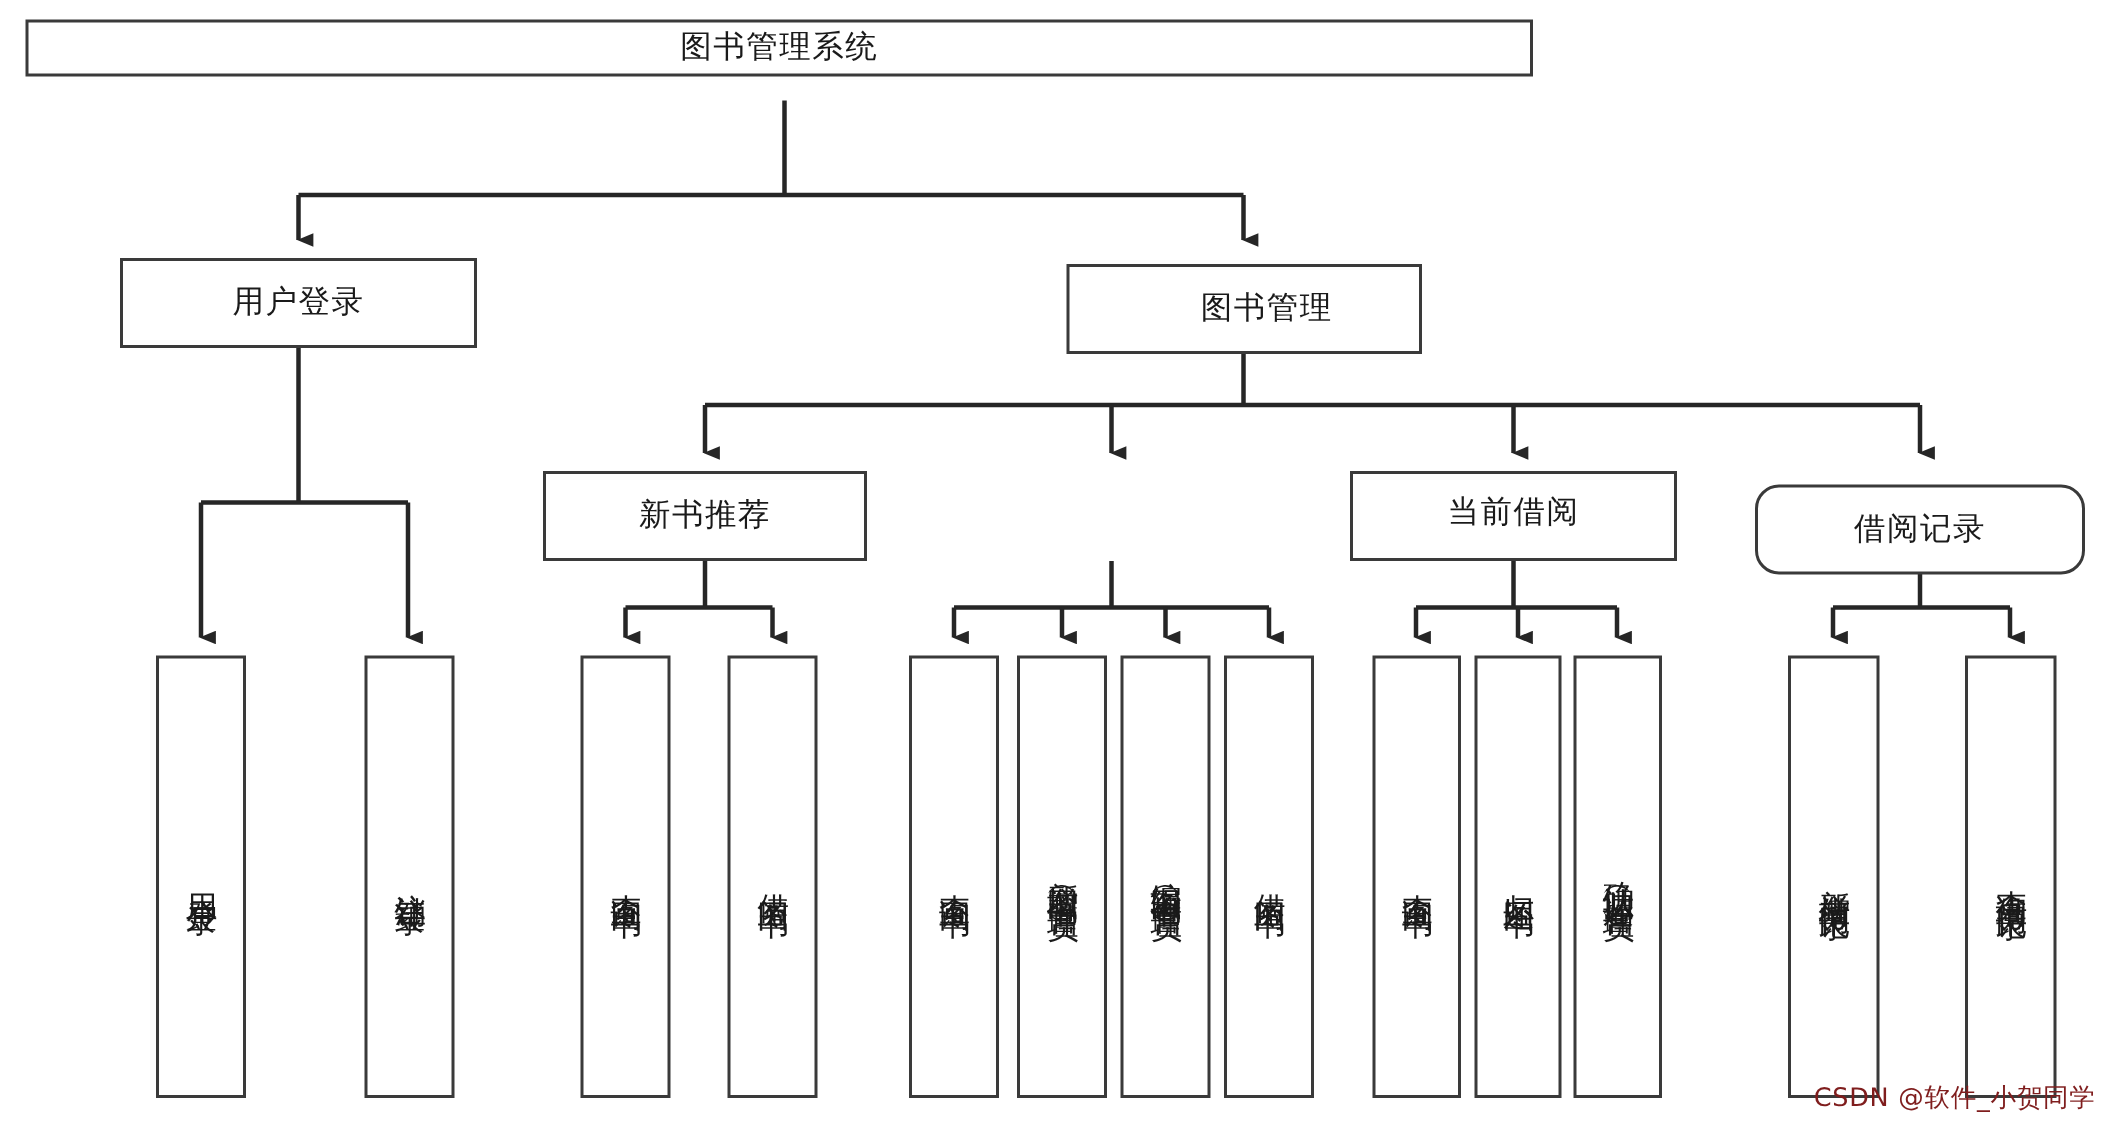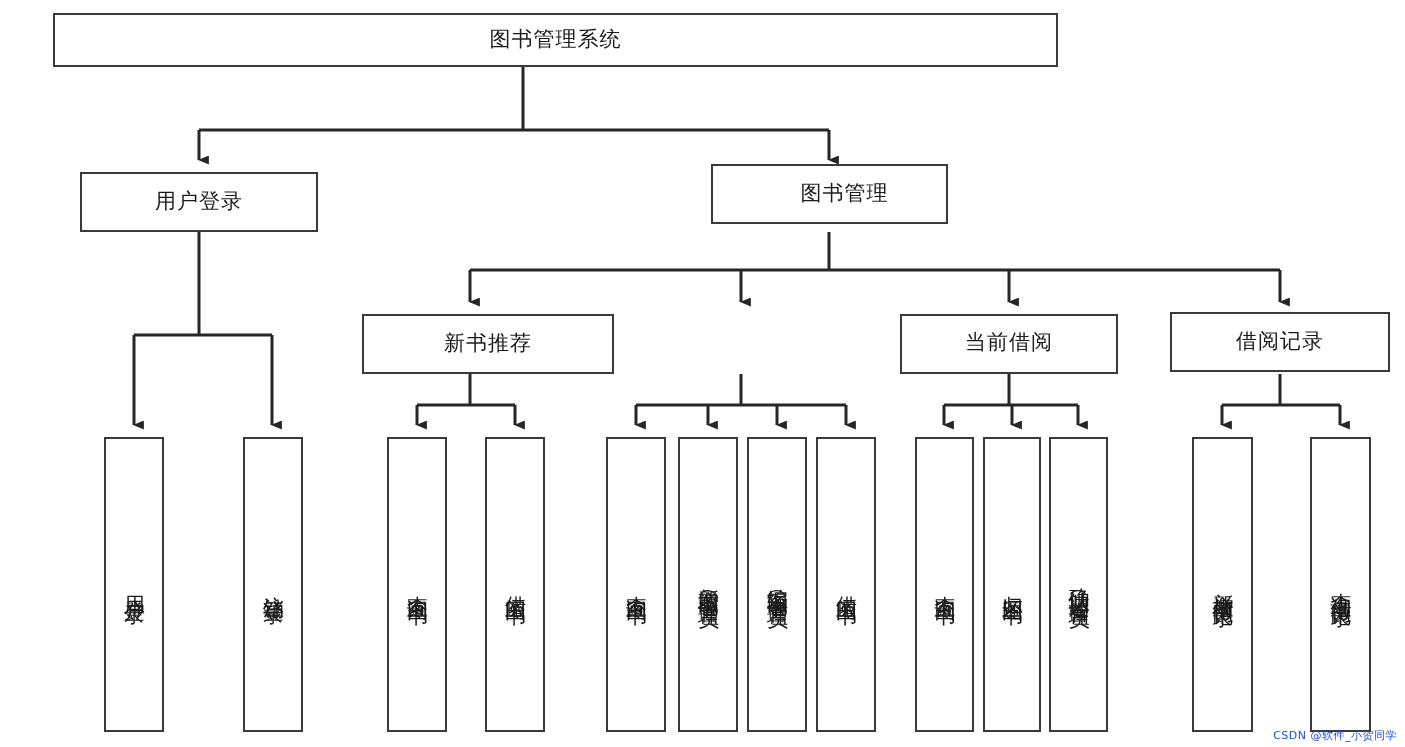--- a/index.html
+++ b/index.html
@@ -54,22 +54,22 @@
     font-size: 21px;
     line-height: 1.28;
     letter-spacing: 3px;
     white-space: nowrap;
     text-align: center;
   }
   .watermark {
     position: absolute;
     right: 8px;
     bottom: 4px;
-    font-size: 11px;
-    color: #1d4ed8;
+    font-size: 17px;
+    color: #7f1d1d;
     letter-spacing: 0.5px;
     white-space: nowrap;
   }
 </style>
 </head>
 <body>
 
 <div id="canvas">
 
   <svg class="wires" viewBox="0 0 1405 747" xmlns="http://www.w3.org/2000/svg">
@@ -116,38 +116,38 @@
       <path d="M 1078 405 L 1078 425" marker-end="url(#arrow)"></path>
 
       <path d="M 1280 374 L 1280 405"></path>
       <path d="M 1222 405 L 1340 405"></path>
       <path d="M 1222 405 L 1222 425" marker-end="url(#arrow)"></path>
       <path d="M 1340 405 L 1340 425" marker-end="url(#arrow)"></path>
 
     </g>
   </svg>
 
-  <div class="node h" style="left:17px; top:13px; width:1005px; height:54px;margin-left:36px;">
+  <div class="node h" style="left:17px; top:13px; width:1005px; height:38px;">
     <span class="label">图书管理系统</span>
   </div>
 
   <div class="node h" style="left:80px; top:172px; width:238px; height:60px;">
     <span class="label">用户登录</span>
   </div>
-  <div class="node h" style="left:711px; top:164px; width:237px; height:60px;padding-left:30px;">
+  <div class="node h" style="left:711px; top:176px; width:237px; height:60px;padding-left:30px;">
     <span class="label">图书管理</span>
   </div>
 
-  <div class="node h" style="left:362px; top:314px; width:252px; height:60px;">
+  <div class="node h" style="left:362px; top:314px; width:216px; height:60px;">
     <span class="label">新书推荐</span>
   </div>
   <div class="node h" style="left:900px; top:314px; width:218px; height:60px;font-family:Liberation Mono, monospace;">
     <span class="label">当前借阅</span>
   </div>
-  <div class="node h" style="left:1170px; top:312px; width:220px; height:60px;">
+  <div class="node h" style="left:1170px; top:323px; width:220px; height:60px;border-radius:16px;">
     <span class="label">借阅记录</span>
   </div>
 
   <div class="node v" style="left:104px; top:437px; width:60px; height:295px;">
     <span class="label">用户登录</span>
   </div>
   <div class="node v" style="left:243px; top:437px; width:60px; height:295px;">
     <span class="label">注销登录</span>
   </div>
 

